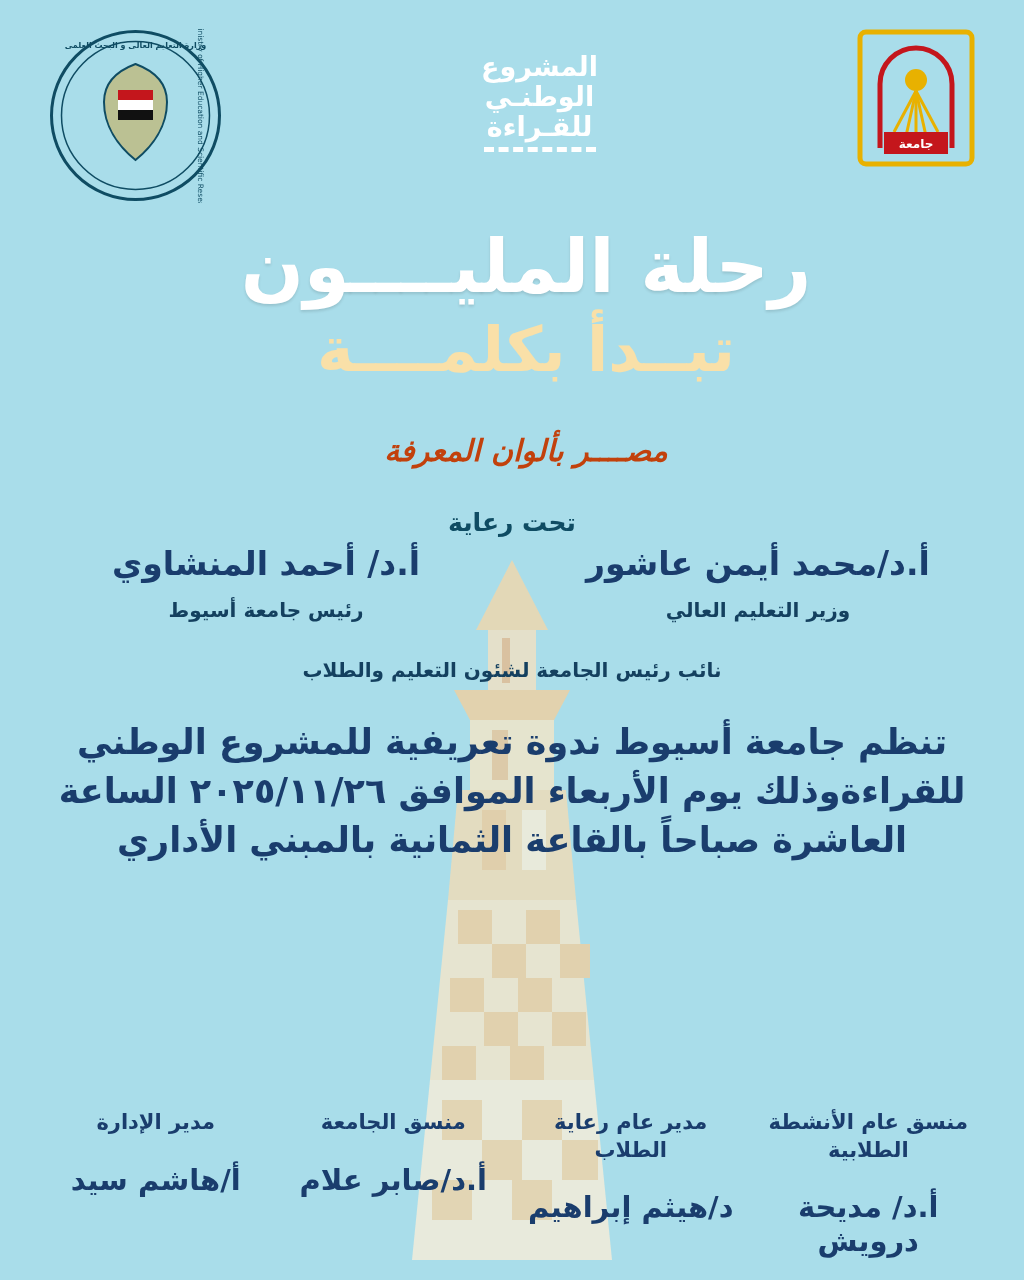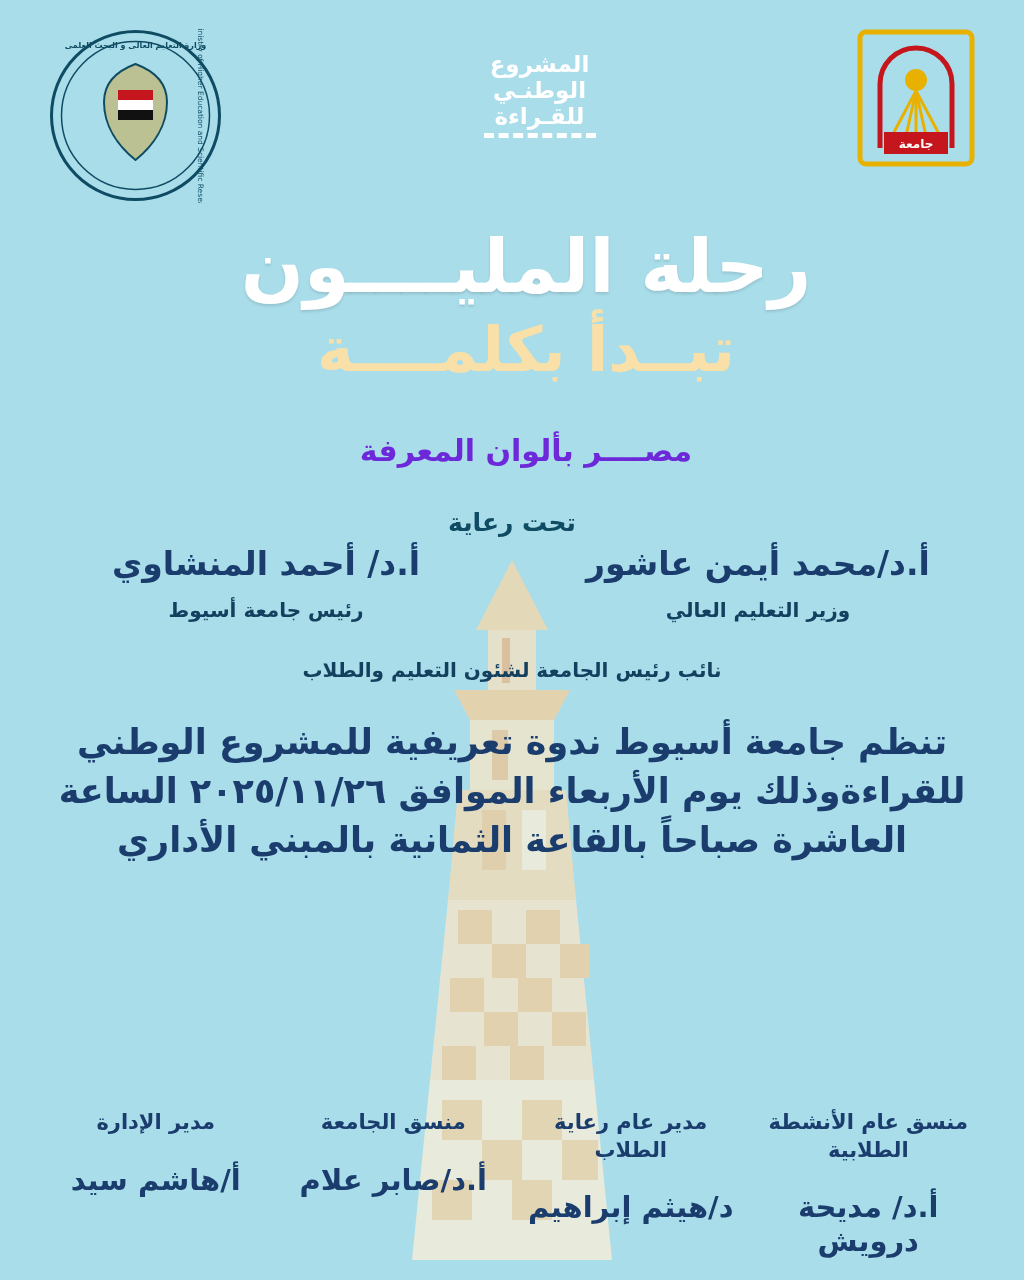--- a/index.html
+++ b/index.html
@@ -37,21 +37,21 @@
     height: 200px;
   }
   .logo-left { width: 120px; height: 140px; }
   .logo-right { width: 175px; height: 175px; }
 
   .project-logo {
     text-align: center;
     color: #ffffff;
     line-height: 1.12;
     font-weight: 700;
-    font-size: 23px;
+    font-size: 27px;
     letter-spacing: 0px;
     padding-top: 24px;
     direction: rtl;
   }
   .project-logo .line { display: block; white-space: nowrap; }
   .project-logo .dashes {
     display: block;
     margin: 4px auto 0 auto;
     width: 112px;
     border-top: 5px dashed #ffffff;
@@ -75,24 +75,25 @@
     letter-spacing: -1px;
   }
   .title-sub {
     color: #f9e0a8;
     font-size: 62px;
     font-weight: 700;
     line-height: 1.15;
     margin-top: 8px;
   }
   .tagline {
-    color: #6d28d9;
+    color: #c2410c;
     font-size: 30px;
     font-weight: 700;
     margin-top: 48px;
+    font-style: italic;
   }
 
   
   .patronage {
     position: relative;
     z-index: 3;
     text-align: center;
     color: #0f4c63;
     font-size: 25px;
     font-weight: 700;

